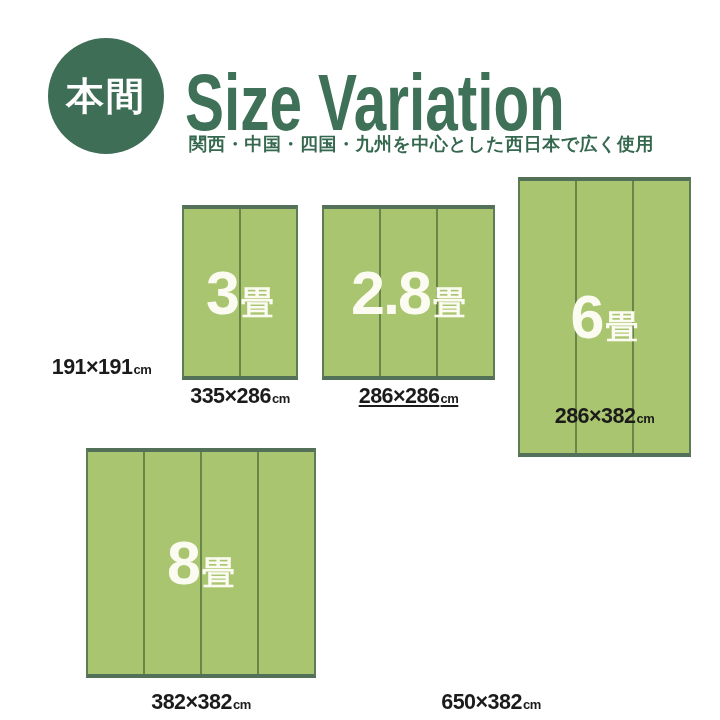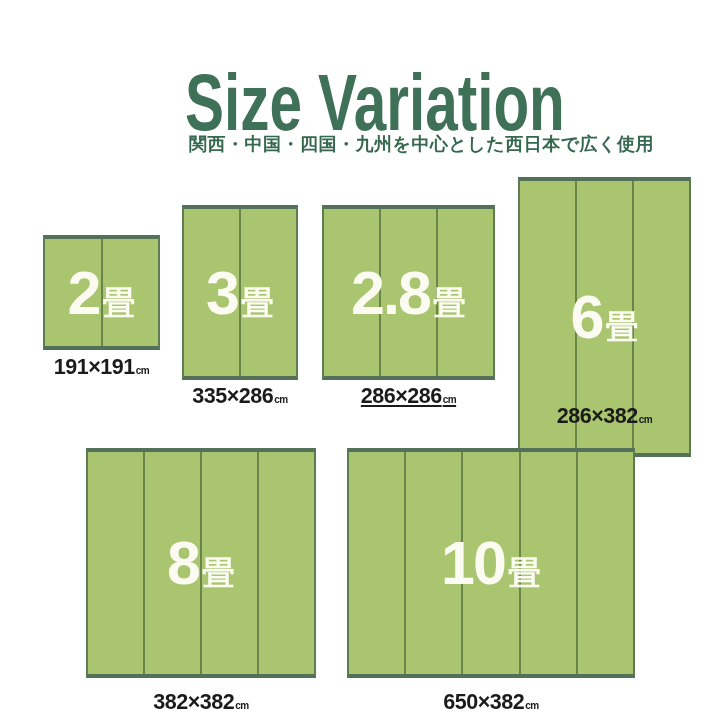--- a/index.html
+++ b/index.html
@@ -49,45 +49,39 @@
   .mat-45 { left:322px; top:205px; width:173px; height:175px; }
   .mat-6  { left:518px; top:177px; width:173px; height:280px; }
   .mat-8  { left:86px;  top:448px; width:230px; height:230px; }
   .mat-10 { left:347px; top:448px; width:288px; height:230px; }
   
   .size-label {
     position:absolute; text-align:center; white-space:nowrap;
     color:#1b1b1b; font-weight:bold; font-size:21.5px; line-height:24px;
     letter-spacing:-0.5px;
   }
-  .size-label .cm { font-size:10px; margin-left:1px; }
+  .size-label .cm { font-size:13px; margin-left:1px; }
   .size-2  { left:43px;  top:355px; width:117px; }
   .size-3  { left:182px; top:384px; width:116px; }
   .size-45 { left:322px; top:384px; width:173px;text-decoration:underline; }
   .size-6  { left:518px; top:404px; width:173px; }
   .size-8  { left:86px;  top:690px; width:230px; }
   .size-10 { left:347px; top:690px; width:288px; }
 </style>
 </head>
 <body>
 
 <div class="stage">
 
+  <div class="badge">
+    <span>本間</span>
+  </div>
   <h1 class="title">Size Variation</h1>
   <p class="subtitle">関西・中国・四国・九州を中心とした西日本で広く使用</p>
 
-  <div class="mat mat-2">
-    <div class="panels">
-        <i class="panel"></i>
-        <i class="panel"></i>
-      </div>
-    <div class="jo-label">
-      <span class="jo-text"><span class="num">2</span><span class="unit">畳</span></span>
-    </div>
-  </div>
   <div class="size-label size-2">
     <span>191×191</span><span class="cm">cm</span>
   </div>
 
   <div class="mat mat-3">
     <div class="panels">
         <i class="panel"></i>
         <i class="panel"></i>
       </div>
     <div class="jo-label">
@@ -134,29 +128,17 @@
         <i class="panel"></i>
       </div>
     <div class="jo-label">
       <span class="jo-text"><span class="num">8</span><span class="unit">畳</span></span>
     </div>
   </div>
   <div class="size-label size-8">
     <span>382×382</span><span class="cm">cm</span>
   </div>
 
-  <div class="mat mat-10">
-    <div class="panels">
-        <i class="panel"></i>
-        <i class="panel"></i>
-        <i class="panel"></i>
-        <i class="panel"></i>
-        <i class="panel"></i>
-      </div>
-    <div class="jo-label">
-      <span class="jo-text"><span class="num">10</span><span class="unit">畳</span></span>
-    </div>
-  </div>
   <div class="size-label size-10">
     <span>650×382</span><span class="cm">cm</span>
   </div>
 
 </div>
 
 </body></html>

